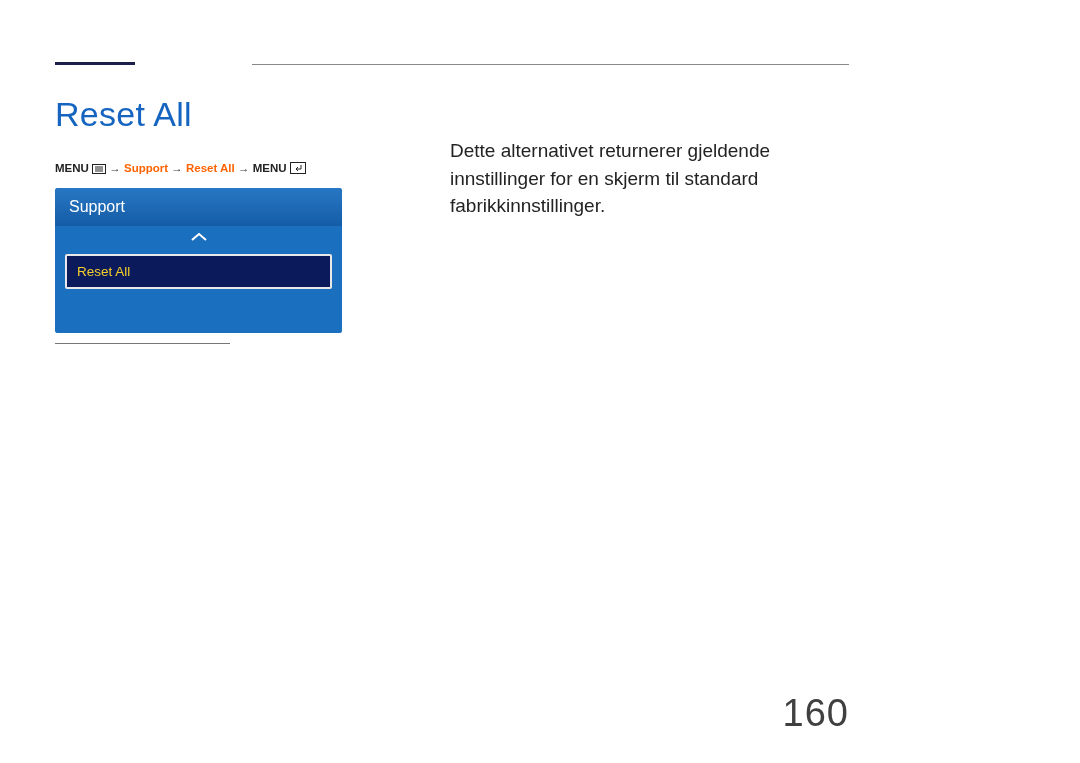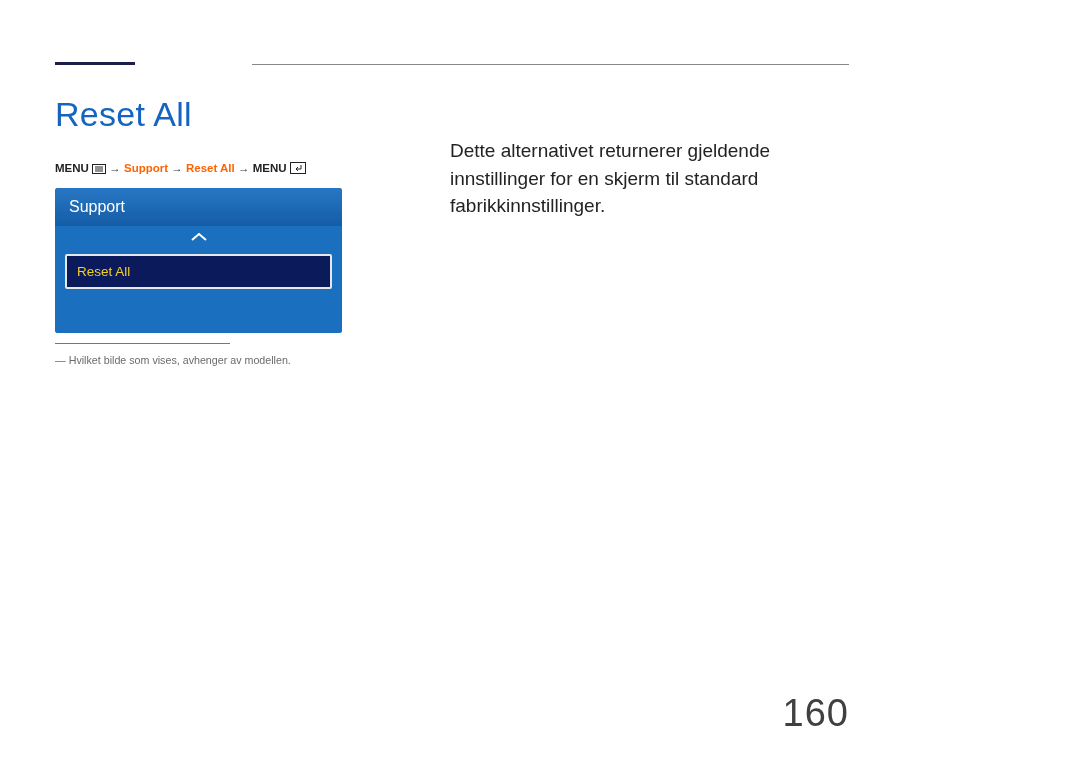--- a/index.html
+++ b/index.html
@@ -69,21 +69,20 @@
             <path d="M2 8 L9 2 L16 8" fill="none" stroke="#ffffff" stroke-width="2"></path>
           </svg>
         </div>
         <div class="menu-item-wrap">
           <div class="menu-item">Reset All</div>
         </div>
         <div class="menu-body"></div>
       </div>
 
       <div class="footnote-rule"></div>
-      <div class="footnote">― Hvilket bilde som vises, avhenger av modellen.</div>
     </div>
 
     <div class="right-col">
       <p class="desc">Dette alternativet returnerer gjeldende innstillinger for en skjerm til standard fabrikkinnstillinger.</p>
     </div>
 
   </div>
 
   <div class="page-num">160</div>
 </div>

